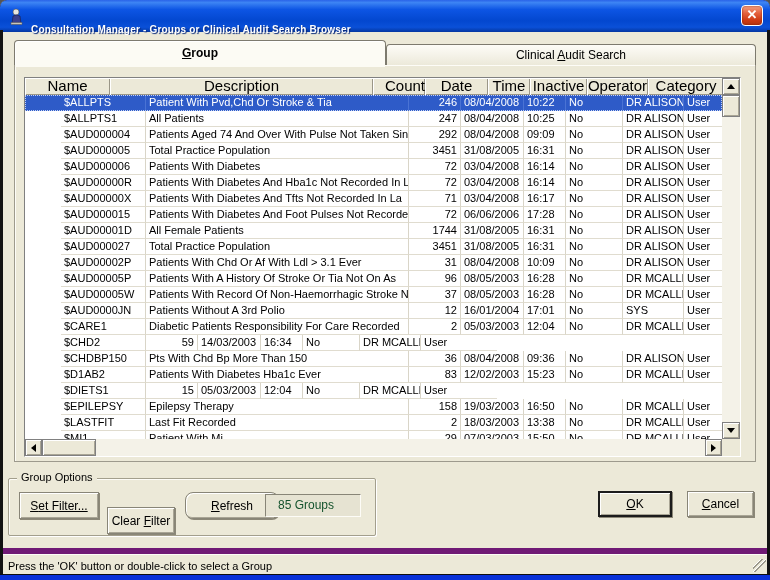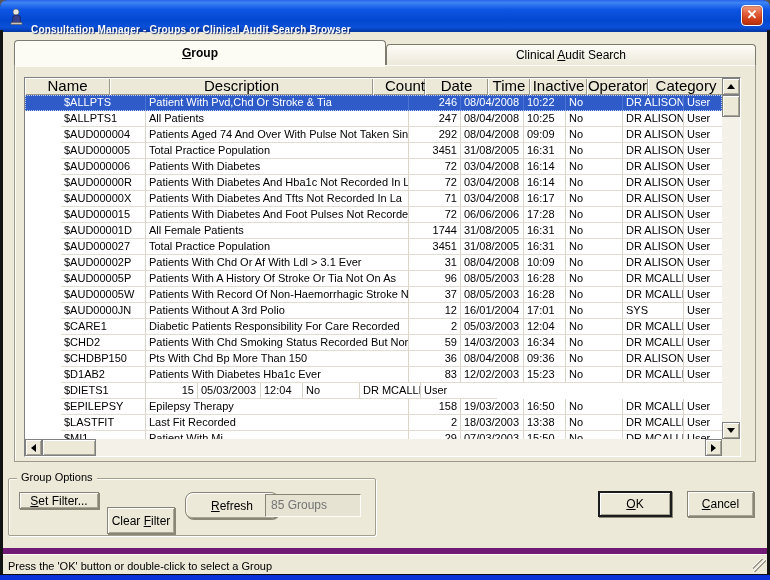--- a/index.html
+++ b/index.html
@@ -133,29 +133,29 @@
     position:absolute; left:8px; top:-8px; padding:0 4px;
     background:#ece9d8; font-size:11px; color:#000;
   }
   .btn {
     position:absolute; background:#ece9d8;
     border:1px solid #888577;
     box-shadow: inset 1px 1px 0 #fff, inset -1px -1px 0 #a9a595, 1px 1px 0 #8c8878;
     font-size:12px; color:#000; text-align:center; cursor:default;
     display:flex; align-items:center; justify-content:center;
   }
-  .btn-setfilter { left:10px; top:13px; width:80px; height:17px; }
+  .btn-setfilter { left:10px; top:13px; width:80px; height:27px;text-decoration:underline; }
   .btn-clearfilter { left:98px; top:13px; width:68px; height:27px;margin-top:15px; }
   .btn-refresh { left:176px; top:13px; width:94px; height:27px;border-radius:8px; }
   .count-box {
     position:absolute; left:256px; top:15px; width:96px; height:23px;
     background:#e6e3d2; border:1px solid;
     border-color:#888577 #fdfcf7 #fdfcf7 #888577;
-    font-size:12px; line-height:21px; padding-left:5px;
-    color:#737373; overflow:hidden;
+    font-size:12px; line-height:21px; padding-left:12px;
+    color:#14532d; overflow:hidden;
   }
   .btn-ok {
     position:absolute; left:598px; top:491px; width:74px; height:26px; z-index:4;
     border:2px solid #1c1c1c; font-weight:normal;
   }
   .btn-cancel { position:absolute; left:687px; top:491px; width:67px; height:26px; z-index:4; }
 
   
   .statusbar {
     position:absolute; left:3px; right:3px; bottom:7px; height:25px;
@@ -355,21 +355,20 @@
           <div class="cell col-description">Diabetic Patients Responsibility For Care Recorded</div>
           <div class="cell col-count">2</div>
           <div class="cell col-date">05/03/2003</div>
           <div class="cell col-time">12:04</div>
           <div class="cell col-inactive">No</div>
           <div class="cell col-operator">DR MCALLIS</div>
           <div class="cell col-category">User</div>
         </div>
         <div class="grid-row">
           <div class="cell col-name">$CHD2</div>
-          <div class="cell col-description">Patients With Chd Smoking Status Recorded But Non</div>
           <div class="cell col-count">59</div>
           <div class="cell col-date">14/03/2003</div>
           <div class="cell col-time">16:34</div>
           <div class="cell col-inactive">No</div>
           <div class="cell col-operator">DR MCALLIS</div>
           <div class="cell col-category">User</div>
         </div>
         <div class="grid-row">
           <div class="cell col-name">$CHDBP150</div>
           <div class="cell col-description">Pts With Chd Bp More Than 150</div>

